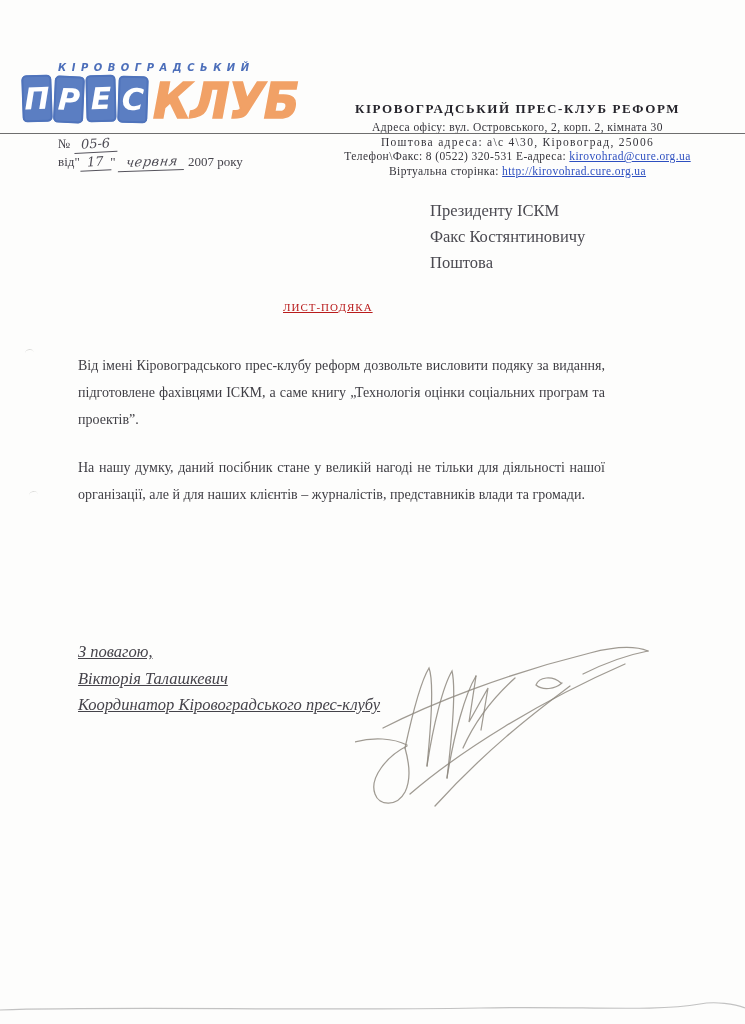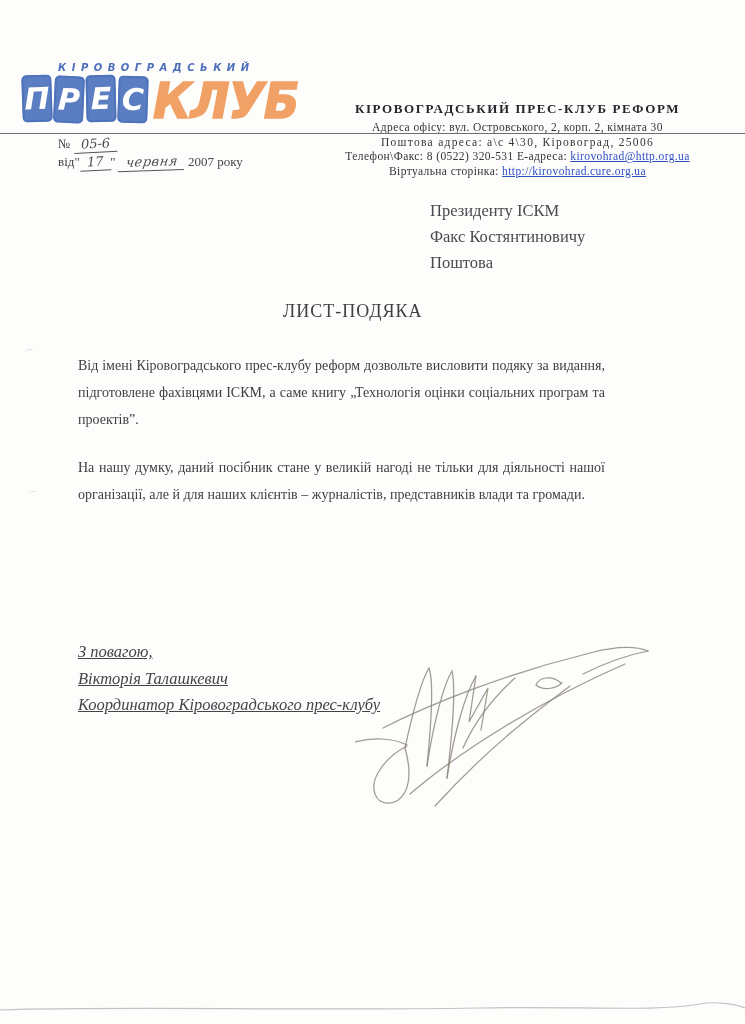--- a/index.html
+++ b/index.html
@@ -46,21 +46,21 @@
   .refblock{position:absolute;left:58px;top:136px;font-size:13px;color:#46444c;}
   .ref-line{height:18px;}
   .hand{
     display:inline-block;font-style:italic;color:#4e4c55;
     font-family:"DejaVu Serif",serif;transform:rotate(-3deg);
   }
   .uline{border-bottom:1px solid #55535c;padding:0 7px 1px 7px;}
   .hand.month{transform:rotate(-2deg) skewX(-10deg);letter-spacing:0.5px;}
   
   .recipient{position:absolute;left:430px;top:198px;font-size:16.5px;line-height:26px;color:#4a4950;}
-  .title{position:absolute;left:283px;top:301px;font-size:18px;letter-spacing:1px;color:#404040;}
+  .title{position:absolute;left:283px;top:301px;font-size:11px;letter-spacing:1px;color:#b91c1c;text-decoration:underline;}
   .para{position:absolute;left:78px;width:527px;font-size:14px;line-height:27px;
         text-align:justify;color:#3f3e44;}
   .p1{top:352px;}
   .p2{top:454px;}
   .p3{top:557px;}
   
   .closing{position:absolute;left:78px;top:639px;font-style:italic;font-size:16.5px;
            line-height:26.5px;color:#45434a;text-decoration:underline;}
   
   .sig{position:absolute;left:355px;top:626px;width:300px;height:187px;pointer-events:none;}
@@ -86,21 +86,21 @@
       <div class="logo-club">КЛУБ</div>
     </div>
   </div>
 
   <div class="hdr">
     <div class="hdr-org">КІРОВОГРАДСЬКИЙ ПРЕС-КЛУБ РЕФОРМ</div>
     <div class="hdr-line">Адреса офісу: вул. Островського, 2, корп. 2, кімната 30</div>
     <div class="hdr-line sp">Поштова адреса: а\с 4\30, Кіровоград, 25006</div>
     <div class="hdr-line">
       <span>Телефон\Факс: 8 (0522) 320-531 Е-адреса:</span>
-      <span class="lnk">kirovohrad@http.org.ua</span>
+      <span class="lnk">kirovohrad@cure.org.ua</span>
     </div>
     <div class="hdr-line">
       <span>Віртуальна сторінка:</span>
       <span class="lnk">http://kirovohrad.cure.org.ua</span>
     </div>
   </div>
 
   <div class="rule"></div>
 
   <div class="refblock">

